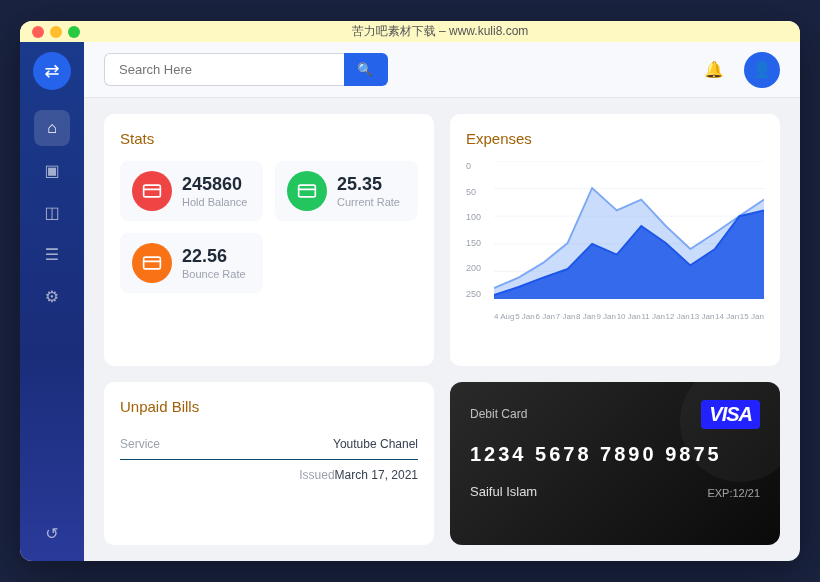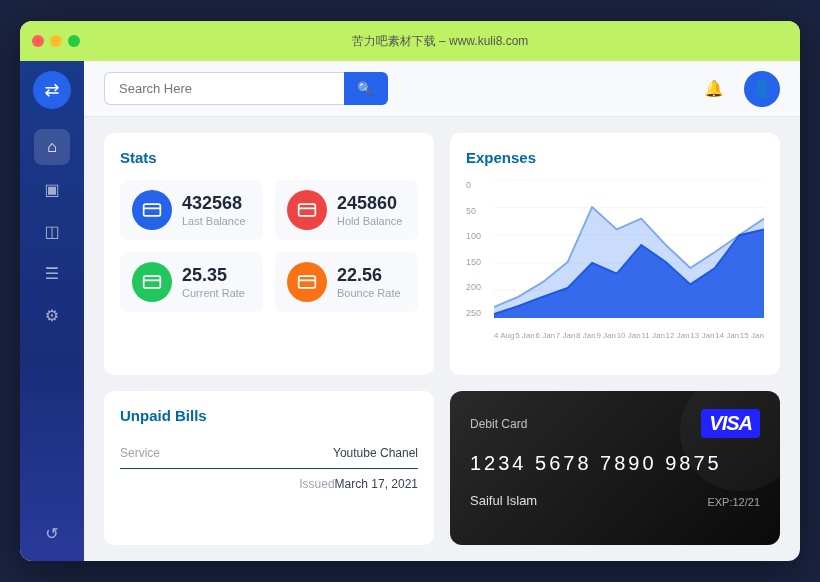--- a/index.html
+++ b/index.html
@@ -17,22 +17,22 @@
       width: 780px;
       height: 540px;
       background: #f0f2f5;
       border-radius: 12px;
       overflow: hidden;
       display: flex;
       flex-direction: column;
       box-shadow: 0 10px 40px rgba(0,0,0,0.4);
     }
     .titlebar {
-      background: #bef264;
-      height: 40px;
+      background: #fef9c3;
+      height: 21px;
       display: flex;
       align-items: center;
       padding: 0 12px;
       flex-shrink: 0;
     }
     .traffic-lights {
       display: flex;
       gap: 6px;
       margin-right: 12px;
     }
@@ -163,22 +163,22 @@
     
     .stats-card {
       background: white;
       border-radius: 10px;
       padding: 16px;
       grid-row: 1;
       grid-column: 1;
     }
     .card-title {
       font-size: 15px;
-      font-weight: 700;
-      color: #0369a1;
+      font-weight: 400;
+      color: #a16207;
       margin-bottom: 14px;
     }
     .stats-grid {
       display: grid;
       grid-template-columns: 1fr 1fr;
       gap: 12px;
     }
     .stat-item {
       display: flex;
       align-items: center;
@@ -310,21 +310,21 @@
       font-weight: 900;
       font-style: italic;
       color: white;
       letter-spacing: -1px;
       background: #1a1aff;
       padding: 3px 8px;
       border-radius: 4px;
     }
     .card-number {
       font-size: 20px;
-      font-weight: 400;
+      font-weight: 700;
       letter-spacing: 3px;
       color: white;
       margin-bottom: 18px;
     }
     .debit-bottom {
       display: flex;
       justify-content: space-between;
       align-items: flex-end;
     }
     .card-holder-name {
@@ -393,32 +393,20 @@
         <div class="header-avatar">
           <span>👤</span>
         </div>
       </div>
 
       <div class="dashboard">
 
         <div class="stats-card">
           <div class="card-title">Stats</div>
           <div class="stats-grid">
-            <div class="stat-item">
-              <div class="stat-icon blue">
-                <svg width="20" height="20" viewBox="0 0 24 24" fill="none" stroke="white" stroke-width="2" stroke-linecap="round">
-                    <rect x="2" y="5" width="20" height="14" rx="2"></rect>
-                    <line x1="2" y1="10" x2="22" y2="10"></line>
-                  </svg>
-              </div>
-              <div>
-                <div class="stat-value">432568</div>
-                <div class="stat-label">Last Balance</div>
-              </div>
-            </div>
             <div class="stat-item">
               <div class="stat-icon red">
                 <svg width="20" height="20" viewBox="0 0 24 24" fill="none" stroke="white" stroke-width="2" stroke-linecap="round">
                     <rect x="2" y="5" width="20" height="14" rx="2"></rect>
                     <line x1="2" y1="10" x2="22" y2="10"></line>
                   </svg>
               </div>
               <div>
                 <div class="stat-value">245860</div>
                 <div class="stat-label">Hold Balance</div>

